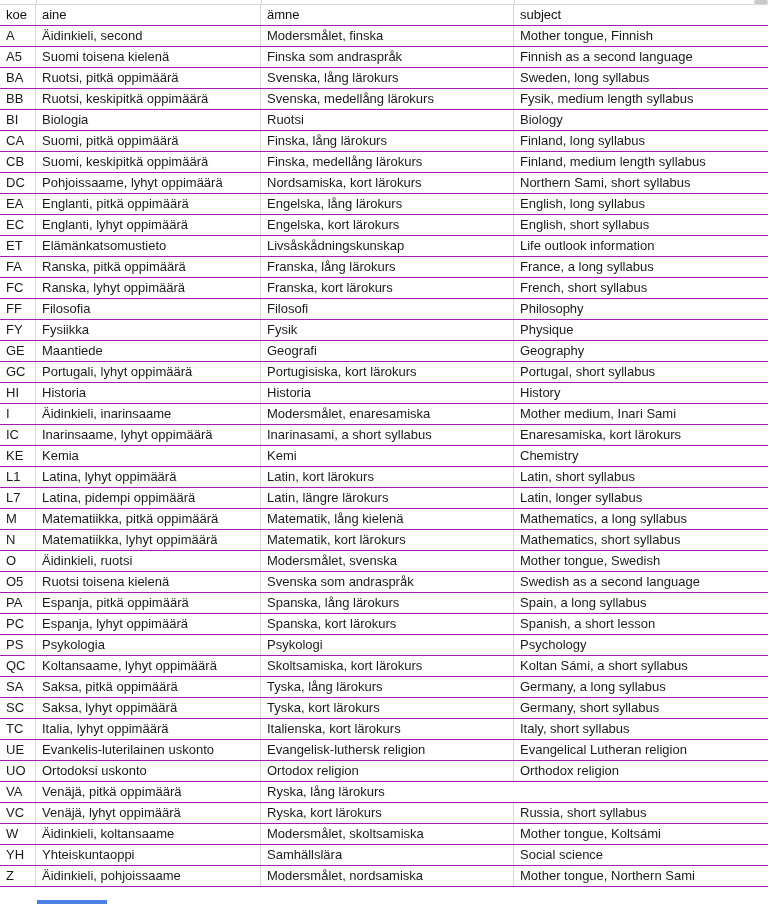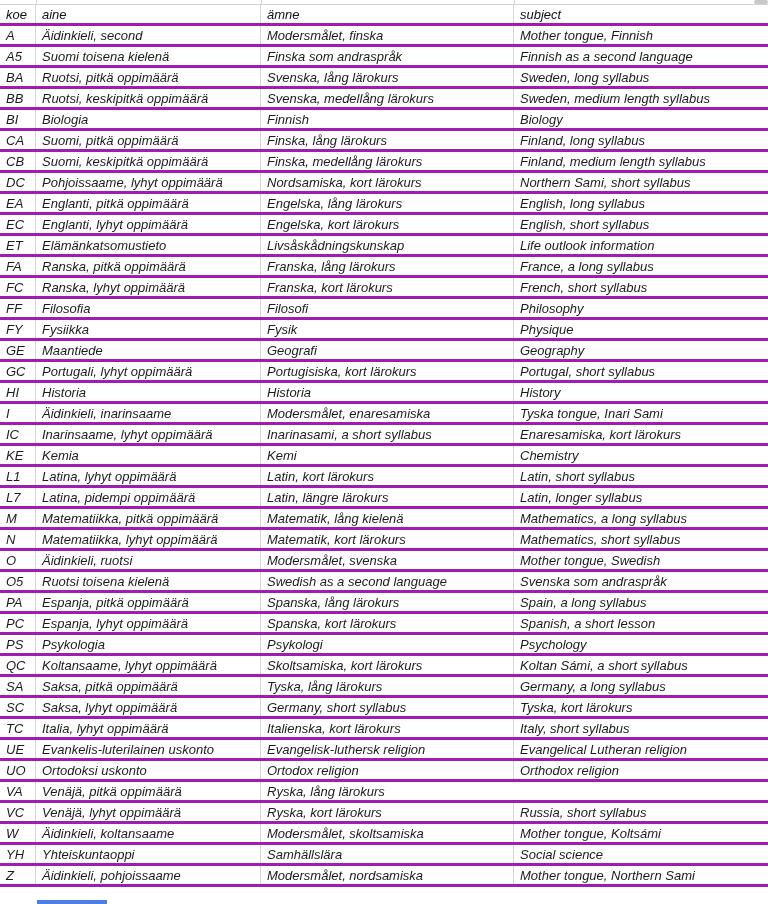--- a/index.html
+++ b/index.html
@@ -23,23 +23,22 @@
   .scrollbar-fragment {
     position: absolute; top: 0; right: 0; width: 14px; height: 4px;
     background: #c8c8c8; border-radius: 2px;
   }
 
   .grid-table { width: 768px; }
   .row {
     display: grid;
     grid-template-columns: 36px 225px 253px 1fr;
     height: 21px;
-    border-bottom: 3px solid #a21caf;
+    border-bottom: 1px solid #a21caf;
     background: #fff;
-    font-style: italic;
   }
   .cell {
     padding: 0 4px 0 6px;
     line-height: 20px;
     white-space: nowrap;
     overflow: hidden;
     border-right: 1px solid #d6d6d6;
   }
   .cell:last-child { border-right: none; }
   .header-row .cell { color: #111; }
@@ -86,26 +85,26 @@
         <div class="row">
           <span class="cell">BA</span>
           <span class="cell">Ruotsi, pitkä oppimäärä</span>
           <span class="cell">Svenska, lång lärokurs</span>
           <span class="cell">Sweden, long syllabus</span>
         </div>
         <div class="row">
           <span class="cell">BB</span>
           <span class="cell">Ruotsi, keskipitkä oppimäärä</span>
           <span class="cell">Svenska, medellång lärokurs</span>
-          <span class="cell">Sweden, medium length syllabus</span>
+          <span class="cell">Fysik, medium length syllabus</span>
         </div>
         <div class="row">
           <span class="cell">BI</span>
           <span class="cell">Biologia</span>
-          <span class="cell">Finnish</span>
+          <span class="cell">Ruotsi</span>
           <span class="cell">Biology</span>
         </div>
         <div class="row">
           <span class="cell">CA</span>
           <span class="cell">Suomi, pitkä oppimäärä</span>
           <span class="cell">Finska, lång lärokurs</span>
           <span class="cell">Finland, long syllabus</span>
         </div>
         <div class="row">
           <span class="cell">CB</span>
@@ -176,21 +175,21 @@
         <div class="row">
           <span class="cell">HI</span>
           <span class="cell">Historia</span>
           <span class="cell">Historia</span>
           <span class="cell">History</span>
         </div>
         <div class="row">
           <span class="cell">I</span>
           <span class="cell">Äidinkieli, inarinsaame</span>
           <span class="cell">Modersmålet, enaresamiska</span>
-          <span class="cell">Tyska tongue, Inari Sami</span>
+          <span class="cell">Mother medium, Inari Sami</span>
         </div>
         <div class="row">
           <span class="cell">IC</span>
           <span class="cell">Inarinsaame, lyhyt oppimäärä</span>
           <span class="cell">Inarinasami, a short syllabus</span>
           <span class="cell">Enaresamiska, kort lärokurs</span>
         </div>
         <div class="row">
           <span class="cell">KE</span>
           <span class="cell">Kemia</span>
@@ -223,22 +222,22 @@
         </div>
         <div class="row">
           <span class="cell">O</span>
           <span class="cell">Äidinkieli, ruotsi</span>
           <span class="cell">Modersmålet, svenska</span>
           <span class="cell">Mother tongue, Swedish</span>
         </div>
         <div class="row">
           <span class="cell">O5</span>
           <span class="cell">Ruotsi toisena kielenä</span>
+          <span class="cell">Svenska som andraspråk</span>
           <span class="cell">Swedish as a second language</span>
-          <span class="cell">Svenska som andraspråk</span>
         </div>
         <div class="row">
           <span class="cell">PA</span>
           <span class="cell">Espanja, pitkä oppimäärä</span>
           <span class="cell">Spanska, lång lärokurs</span>
           <span class="cell">Spain, a long syllabus</span>
         </div>
         <div class="row">
           <span class="cell">PC</span>
           <span class="cell">Espanja, lyhyt oppimäärä</span>
@@ -259,22 +258,22 @@
         </div>
         <div class="row">
           <span class="cell">SA</span>
           <span class="cell">Saksa, pitkä oppimäärä</span>
           <span class="cell">Tyska, lång lärokurs</span>
           <span class="cell">Germany, a long syllabus</span>
         </div>
         <div class="row">
           <span class="cell">SC</span>
           <span class="cell">Saksa, lyhyt oppimäärä</span>
+          <span class="cell">Tyska, kort lärokurs</span>
           <span class="cell">Germany, short syllabus</span>
-          <span class="cell">Tyska, kort lärokurs</span>
         </div>
         <div class="row">
           <span class="cell">TC</span>
           <span class="cell">Italia, lyhyt oppimäärä</span>
           <span class="cell">Italienska, kort lärokurs</span>
           <span class="cell">Italy, short syllabus</span>
         </div>
         <div class="row">
           <span class="cell">UE</span>
           <span class="cell">Evankelis-luterilainen uskonto</span>

